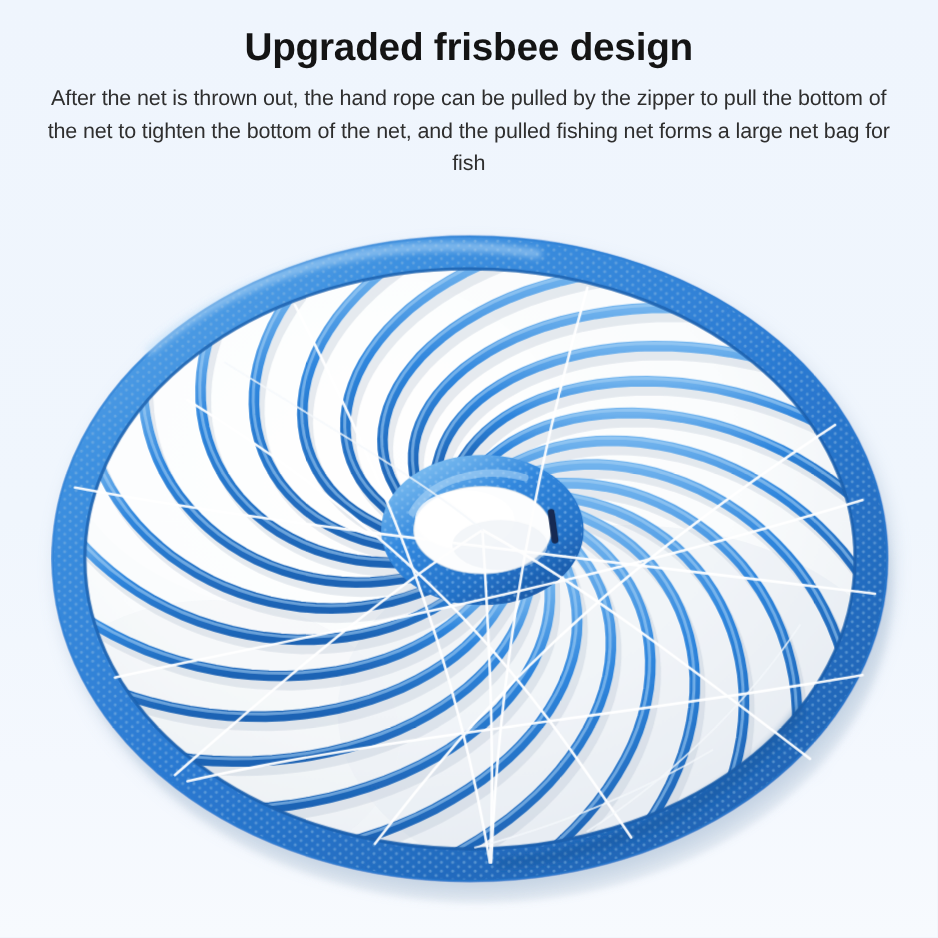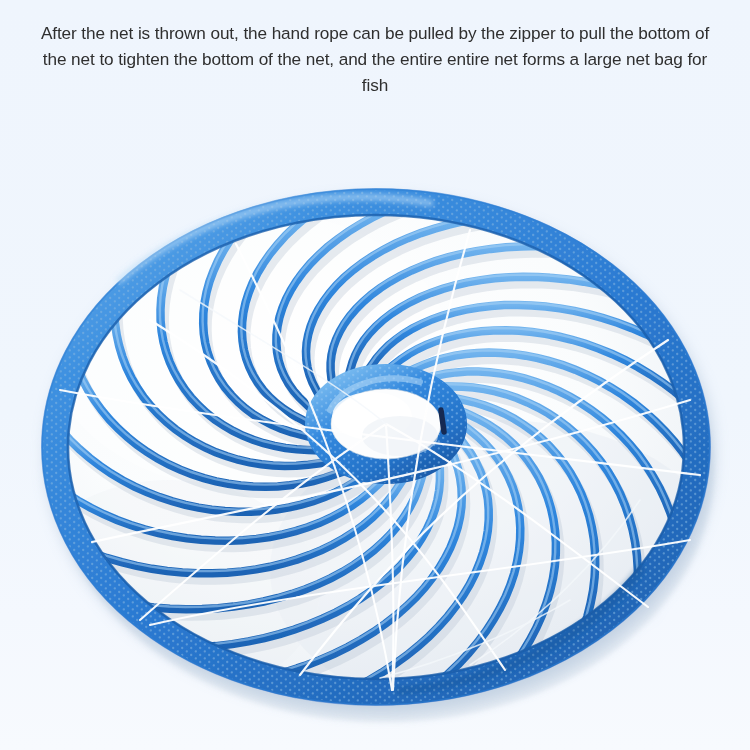--- a/index.html
+++ b/index.html
@@ -61,21 +61,22 @@
     width: 750px;
     height: 580px;
   }
 </style>
 </head>
 <body>
 
 <div id="page">
 
   <div id="text-block">
-    <p id="subcopy">After the net is thrown out, the hand rope can be pulled by the zipper to pull the bottom of the net to tighten the bottom of the net, and the entire entire net forms a large net bag for fish</p>
+    <h1 id="headline">Upgraded frisbee design</h1>
+    <p id="subcopy">After the net is thrown out, the hand rope can be pulled by the zipper to pull the bottom of the net to tighten the bottom of the net, and the pulled fishing net forms a large net bag for fish</p>
   </div>
 
   <div id="product-figure" aria-label="Blue plastic frisbee disc with spiral spokes and white fishing net">
 
     <svg id="frisbee-svg" viewBox="0 0 750 580" xmlns="http://www.w3.org/2000/svg">
       <defs>
 
         <linearGradient id="gRim" x1="0" y1="0" x2="0.85" y2="1">
           <stop offset="0%" stop-color="#67aeec"></stop>
           <stop offset="22%" stop-color="#3d90e0"></stop>

